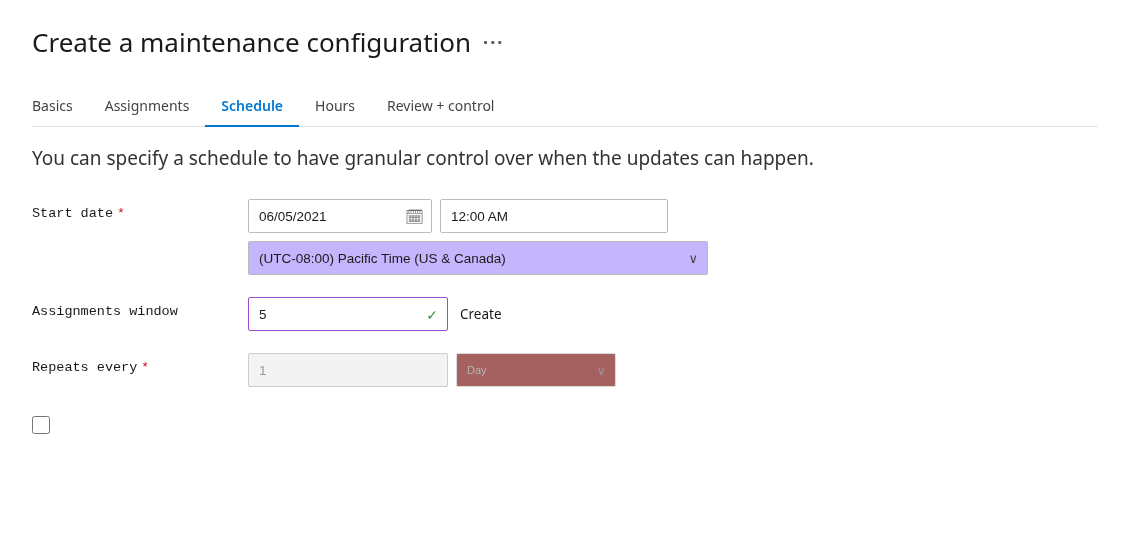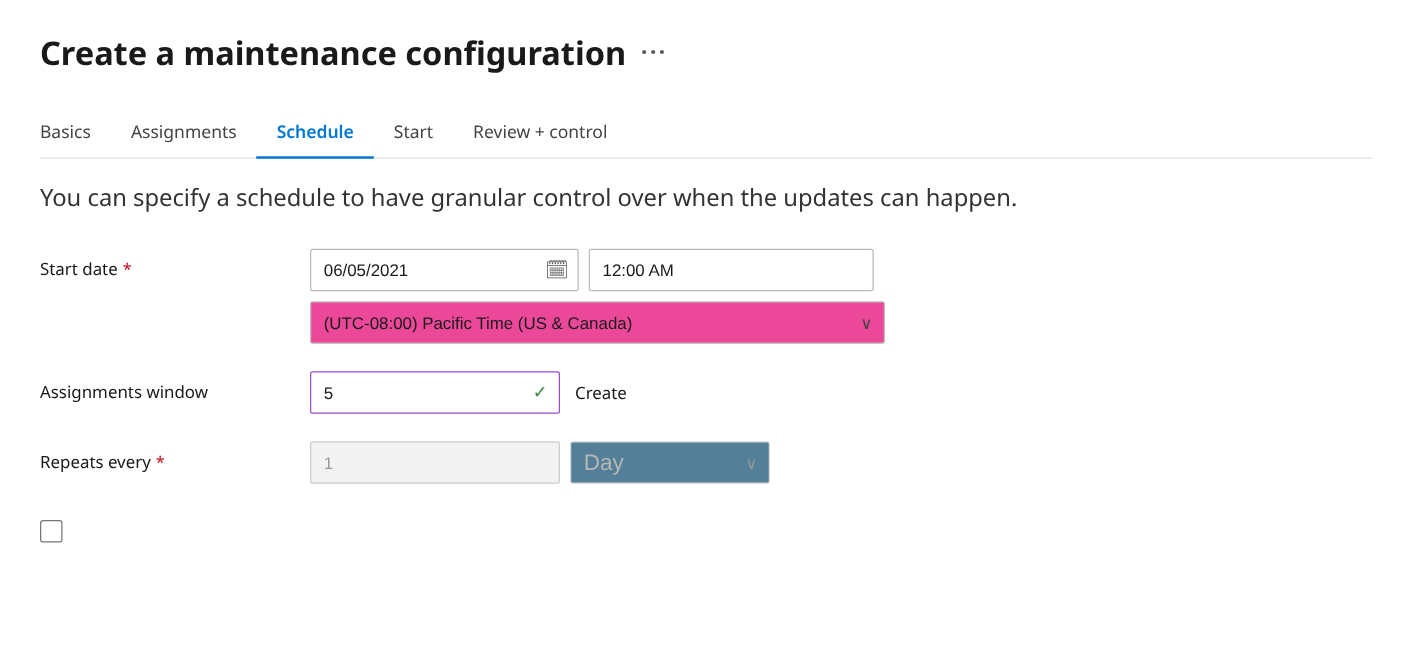--- a/index.html
+++ b/index.html
@@ -12,21 +12,21 @@
     }
 
     .page-header {
       display: flex;
       align-items: center;
       gap: 12px;
       margin-bottom: 28px;
     }
     .page-title {
       font-size: 26px;
-      font-weight: 700;
+      font-weight: 400;
       color: #1a1a1a;
     }
     .more-icon {
       font-size: 18px;
       color: #555;
       cursor: pointer;
       letter-spacing: 2px;
       font-weight: bold;
     }
 
@@ -74,20 +74,21 @@
       gap: 16px;
     }
     .form-label {
       min-width: 200px;
       padding-top: 7px;
       font-size: 13.5px;
       color: #1a1a1a;
       display: flex;
       align-items: flex-end;
       gap: 4px;
+      font-family: Liberation Mono, monospace;
     }
     .required-star {
       color: #c50f1f;
       font-size: 13px;
     }
 
     .form-inputs {
       display: flex;
       flex-direction: column;
       gap: 8px;
@@ -110,21 +111,21 @@
       outline: none;
       height: 34px;
     }
 
     .date-input-wrapper {
       position: relative;
       display: flex;
       align-items: center;
     }
     .date-input {
-      width: 215px;
+      width: 184px;
       padding-right: 36px;
     }
     .calendar-icon {
       position: absolute;
       right: 8px;
       top: 50%;
       transform: translateY(-50%);
       color: #555;
       font-size: 15px;
       pointer-events: none;
@@ -140,21 +141,21 @@
       align-items: center;
       width: 460px;
     }
     .timezone-select {
       width: 100%;
       border: 1px solid #bbb;
       border-radius: 2px;
       padding: 6px 36px 6px 10px;
       font-size: 13.5px;
       color: #1a1a1a;
-      background: #ec4899;
+      background: #c4b5fd;
       height: 34px;
       appearance: none;
       -webkit-appearance: none;
       outline: none;
       cursor: pointer;
     }
     .chevron-down-icon {
       position: absolute;
       right: 10px;
       top: 50%;
@@ -205,23 +206,23 @@
     .repeats-select-wrapper {
       position: relative;
       display: flex;
       align-items: center;
     }
     .repeats-select {
       width: 160px;
       border: 1px solid #ccc;
       border-radius: 2px;
       padding: 6px 32px 6px 10px;
-      font-size: 18px;
+      font-size: 11px;
       color: #999;
-      background: #0c4a6e;
+      background: #7f1d1d;
       height: 34px;
       appearance: none;
       -webkit-appearance: none;
       outline: none;
       cursor: pointer;
     }
     .repeats-chevron {
       position: absolute;
       right: 10px;
       top: 50%;
@@ -243,21 +244,21 @@
 
 <div class="page-header">
   <h1 class="page-title">Create a maintenance configuration</h1>
   <span class="more-icon">···</span>
 </div>
 
 <nav class="tabs">
   <div class="tab">Basics</div>
   <div class="tab">Assignments</div>
   <div class="tab active">Schedule</div>
-  <div class="tab">Start</div>
+  <div class="tab">Hours</div>
   <div class="tab">Review + control</div>
 </nav>
 
 <p class="description">You can specify a schedule to have granular control over when the updates can happen.</p>
 
 <div class="form-section">
 
   <div class="form-row">
     <div class="form-label">
       <span>Start date</span>

